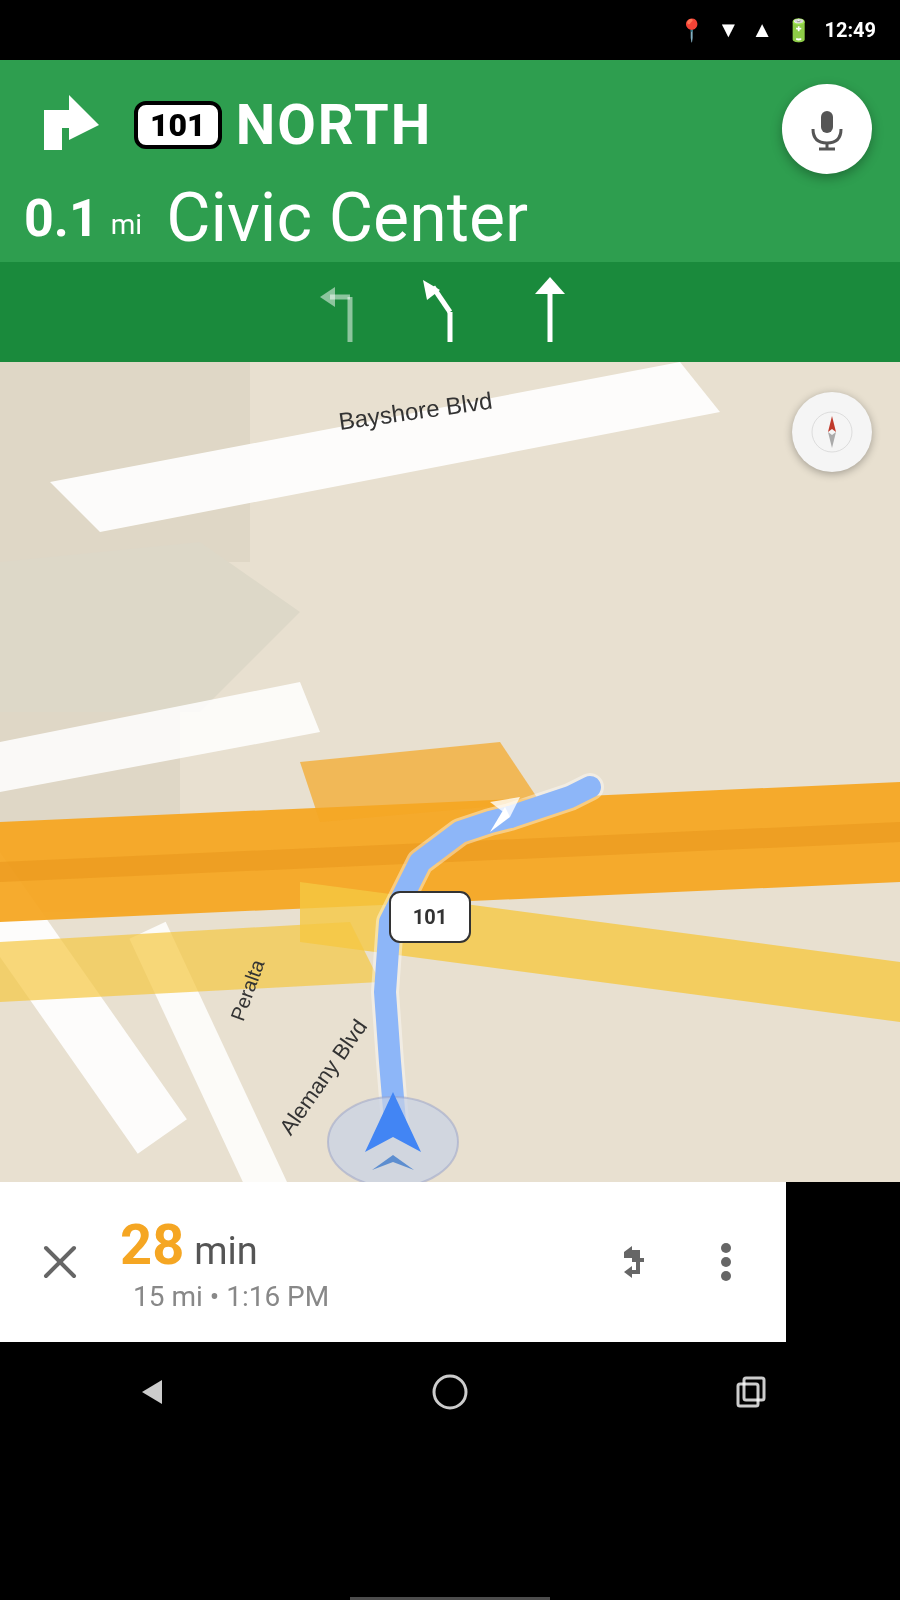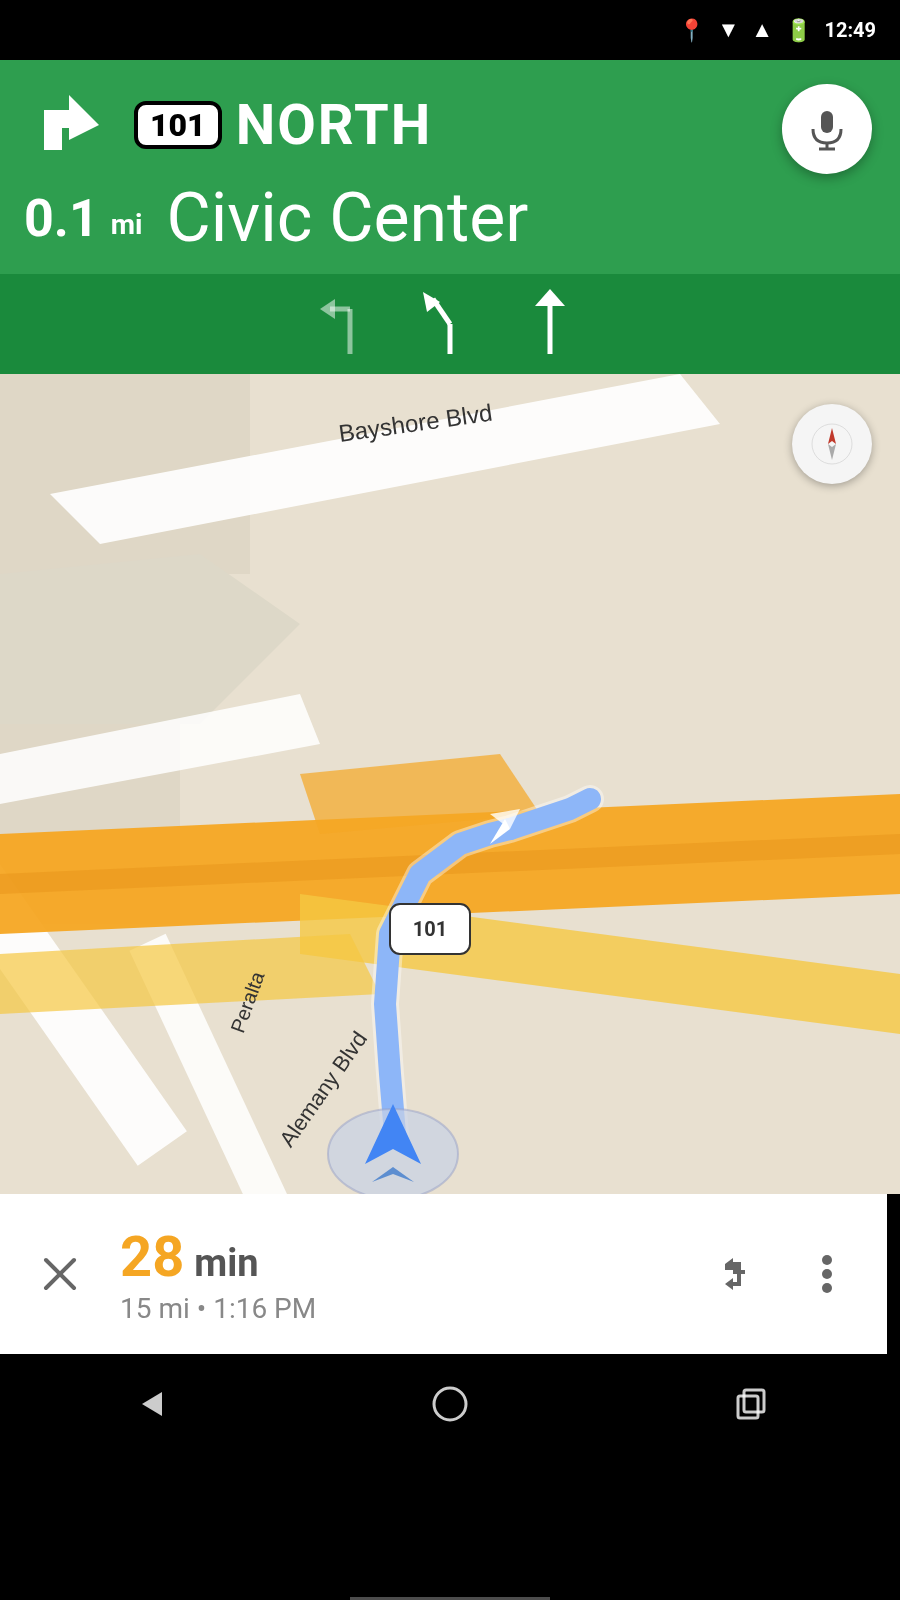--- a/index.html
+++ b/index.html
@@ -73,35 +73,35 @@
     .highway-direction {
       font-size: 56px;
       font-weight: 700;
       color: #fff;
       letter-spacing: 2px;
     }
 
     #nav-bottom-row {
       display: flex;
       align-items: center;
-      padding-bottom: 16px;
+      padding-bottom: 4px;
     }
 
     #nav-distance {
       font-size: 52px;
       font-weight: 700;
       color: #fff;
       margin-right: 12px;
     }
 
     #nav-distance-unit {
       font-size: 28px;
       color: #fff;
       margin-right: 24px;
-      font-weight: 700;
+      font-weight: 400;
       margin-top: 12px;
     }
 
     #nav-street {
       font-size: 68px;
       font-weight: 400;
       color: #fff;
     }
 
     
@@ -161,21 +161,21 @@
       background: #f5f5f5;
       display: flex;
       align-items: center;
       justify-content: center;
       box-shadow: 0 2px 8px rgba(0,0,0,0.3);
       cursor: pointer;
     }
 
     
     #bottom-bar {
-      width: 887px;
+      width: 786px;
       height: 160px;
       background: #fff;
       display: flex;
       align-items: center;
       padding: 0 30px;
       gap: 20px;
     }
 
     #close-button {
       width: 60px;
@@ -198,28 +198,29 @@
     }
 
     #eta-minutes {
       font-size: 56px;
       font-weight: 700;
       color: #f5a623;
     }
 
     #eta-min-label {
       font-size: 38px;
-      font-weight: 700;
+      font-weight: 400;
       color: #555;
     }
 
     #eta-details {
       font-size: 28px;
       color: #888;
       margin-top: 2px;
+      margin-left: 13px;
     }
 
     #bottom-actions {
       display: flex;
       gap: 30px;
       align-items: center;
     }
 
     .action-btn {
       width: 60px;

